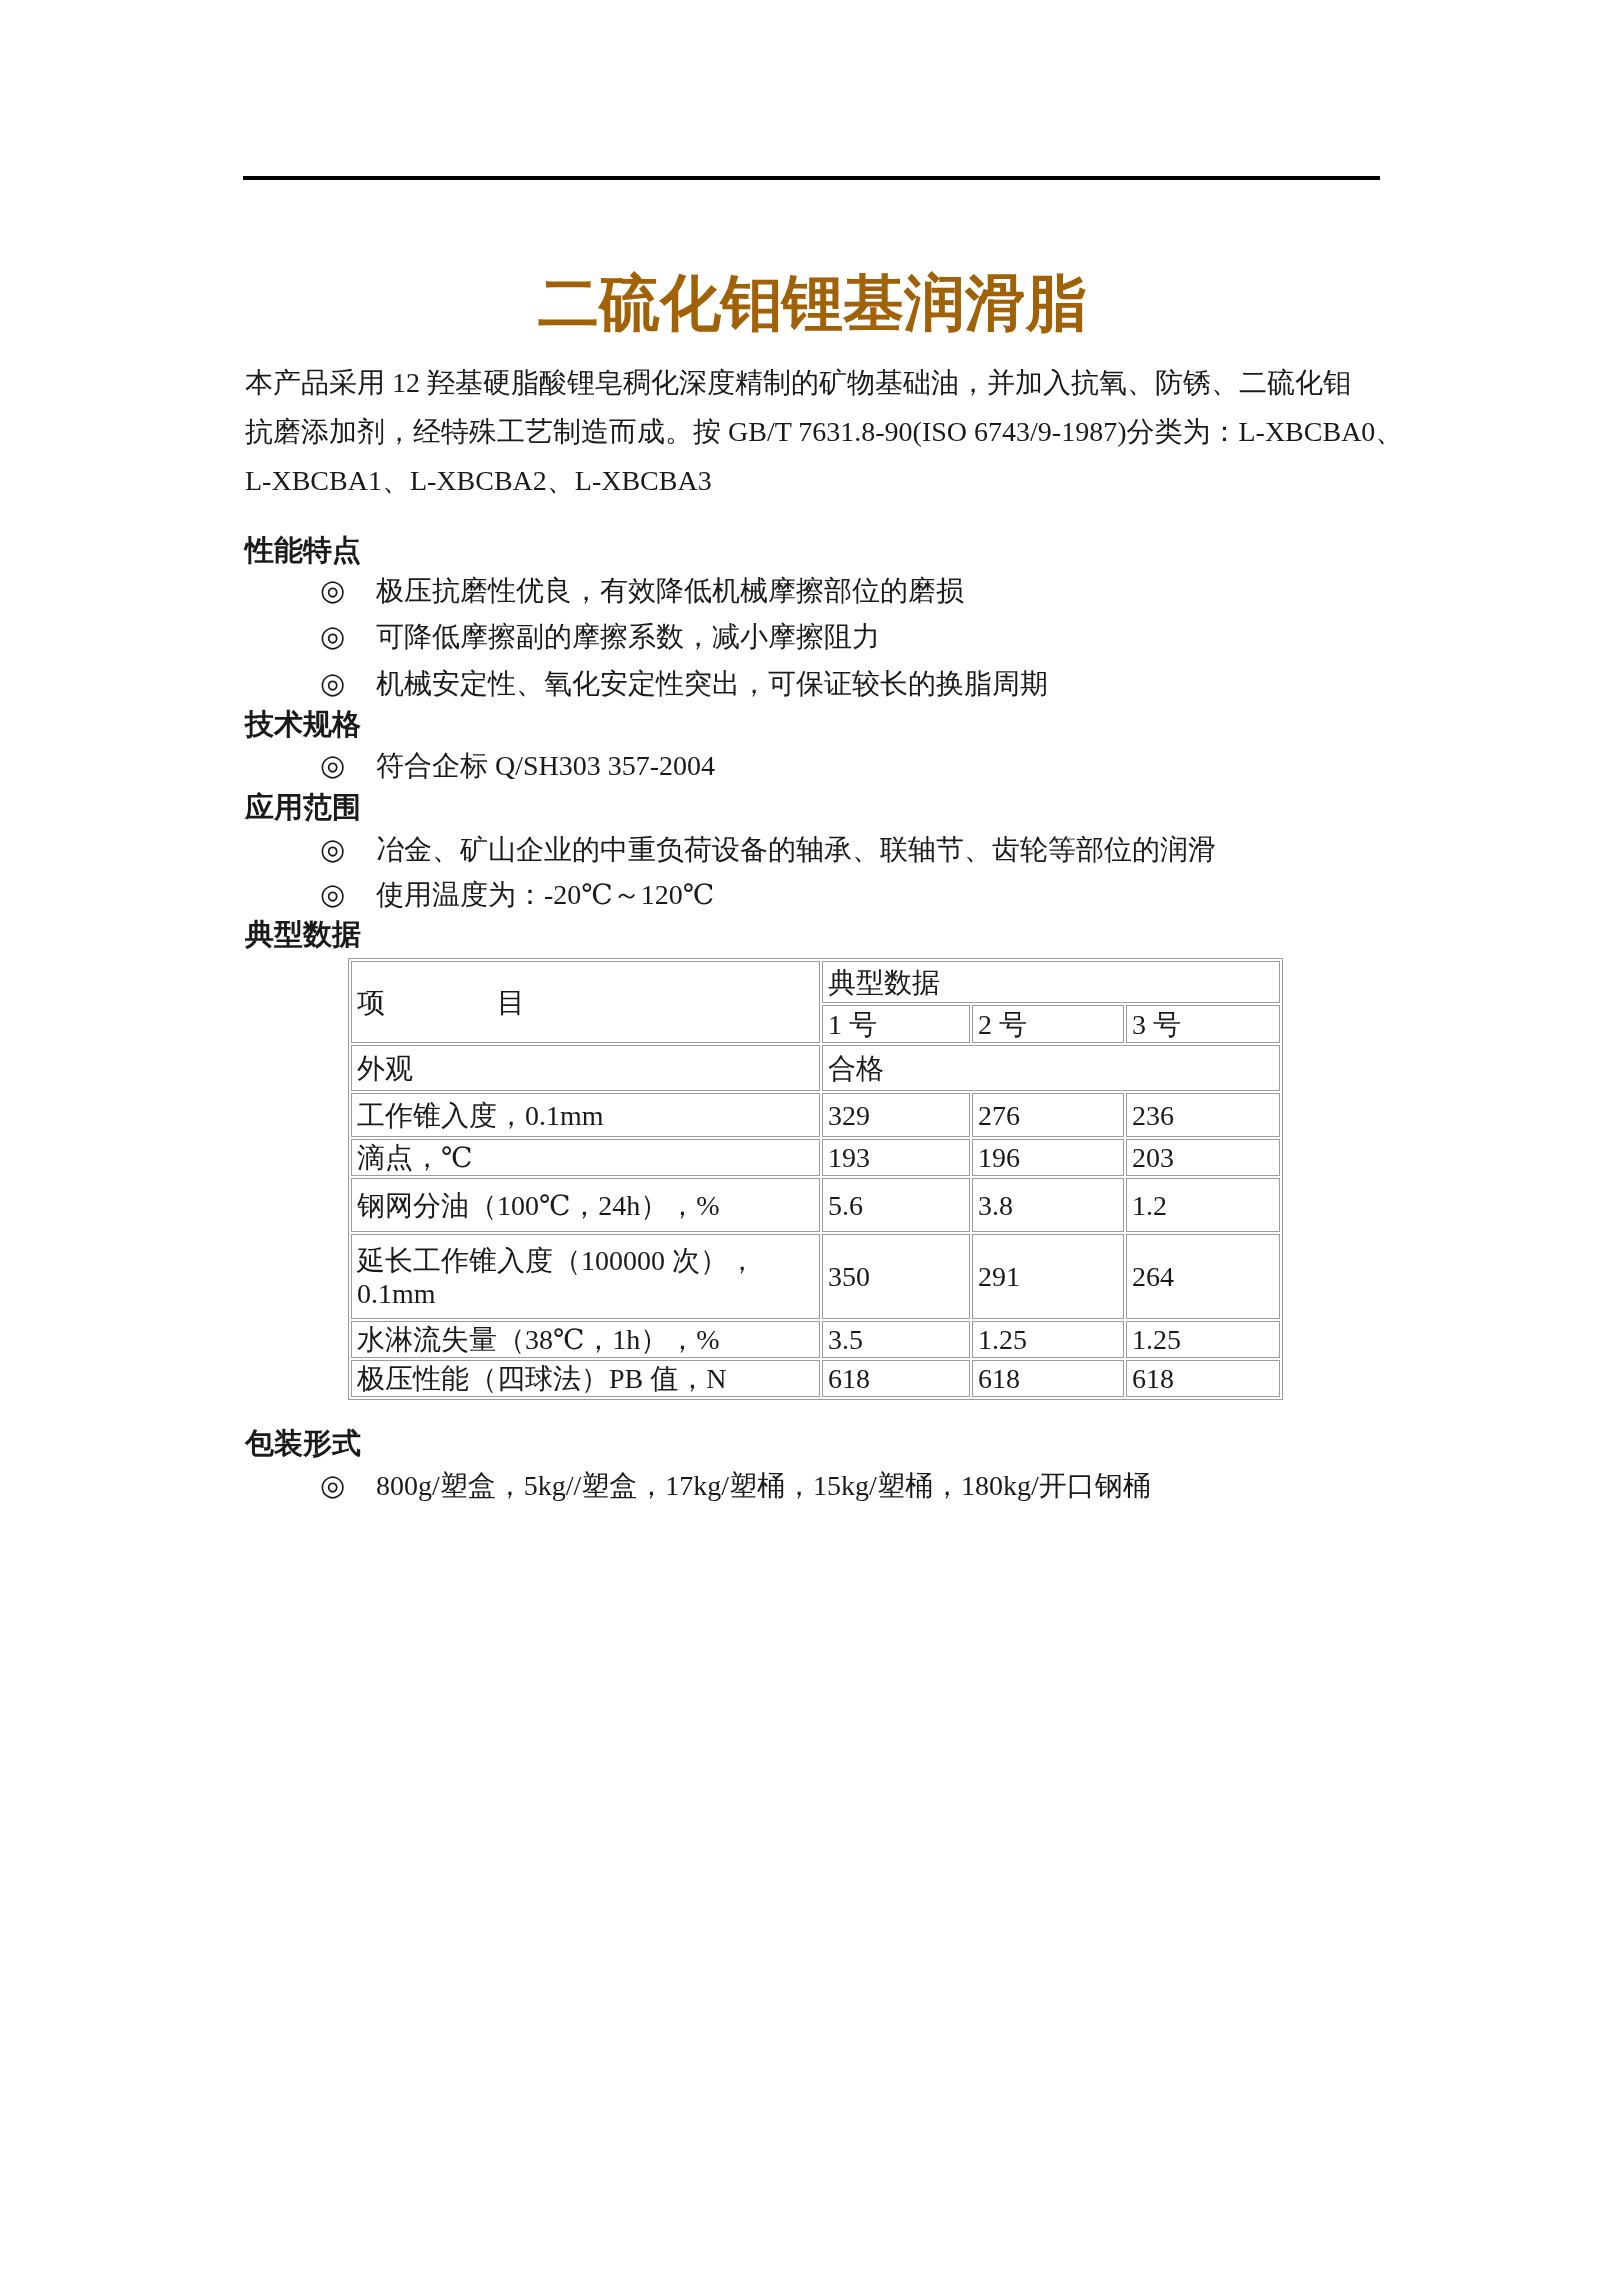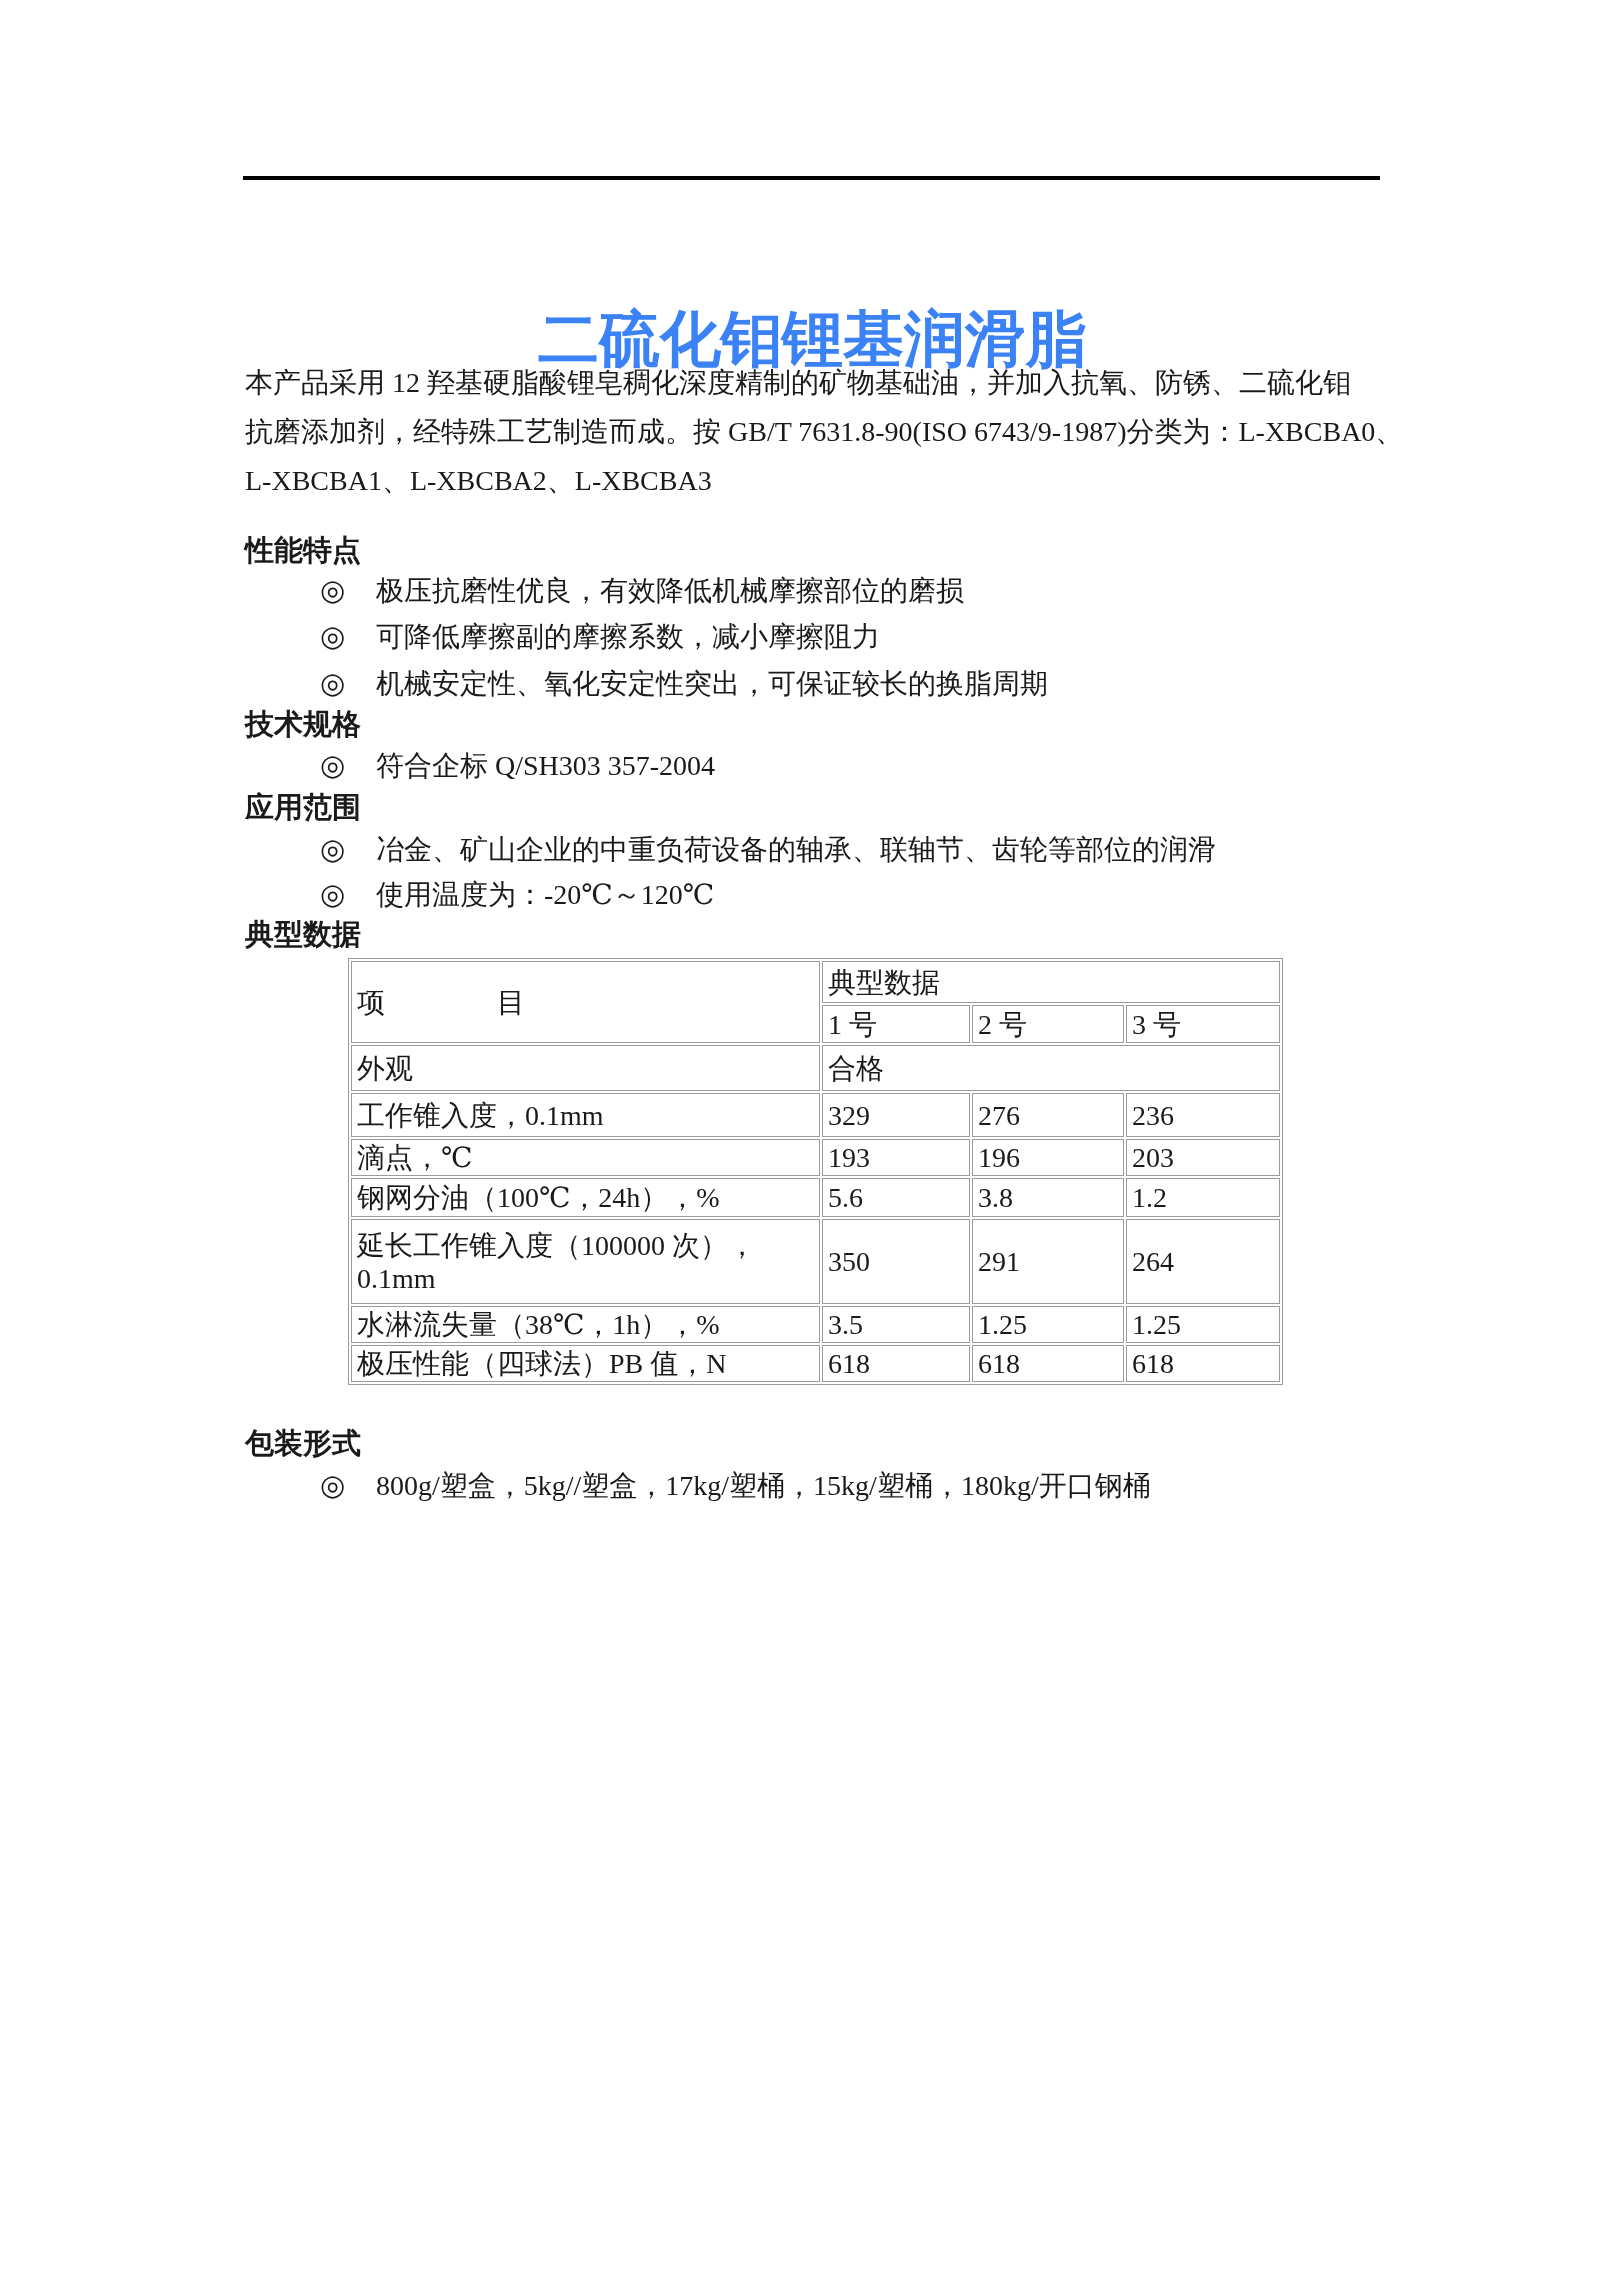--- a/index.html
+++ b/index.html
@@ -13,23 +13,22 @@
   }
   .abs{position:absolute;}
   #header-rule{
     left:243px;top:176px;width:1137px;height:3.9px;background:#000000;
   }
   #doc-title{
     left:242px;top:269px;width:1141px;
     text-align:center;
     font-family:"Liberation Sans","DejaVu Sans",sans-serif;
     font-weight:bold;font-size:61px;line-height:69px;
-    color:#3b82f6;
+    color:#a16207;
     white-space:nowrap;
-    margin-top:36px;
   }
   #intro{
     left:245px;top:358px;width:1152px;
     font-size:28px;line-height:49px;
   }
   .intro-line{white-space:nowrap;}
   .sec-heading{
     left:245px;
     font-family:"Liberation Sans","DejaVu Sans",sans-serif;
     font-weight:bold;font-size:29px;line-height:35px;
@@ -126,21 +125,21 @@
       <td>276</td>
       <td>236</td>
     </tr>
     <tr>
       <td style="height:27px">滴点，℃</td>
       <td>193</td>
       <td>196</td>
       <td>203</td>
     </tr>
     <tr>
-      <td style="height:39px">钢网分油（100℃，24h），%</td>
+      <td style="height:54px">钢网分油（100℃，24h），%</td>
       <td>5.6</td>
       <td>3.8</td>
       <td>1.2</td>
     </tr>
     <tr>
       <td class="prewrap" style="height:85px">延长工作锥入度（100000 次），
 0.1mm</td>
       <td>350</td>
       <td>291</td>
       <td>264</td>

